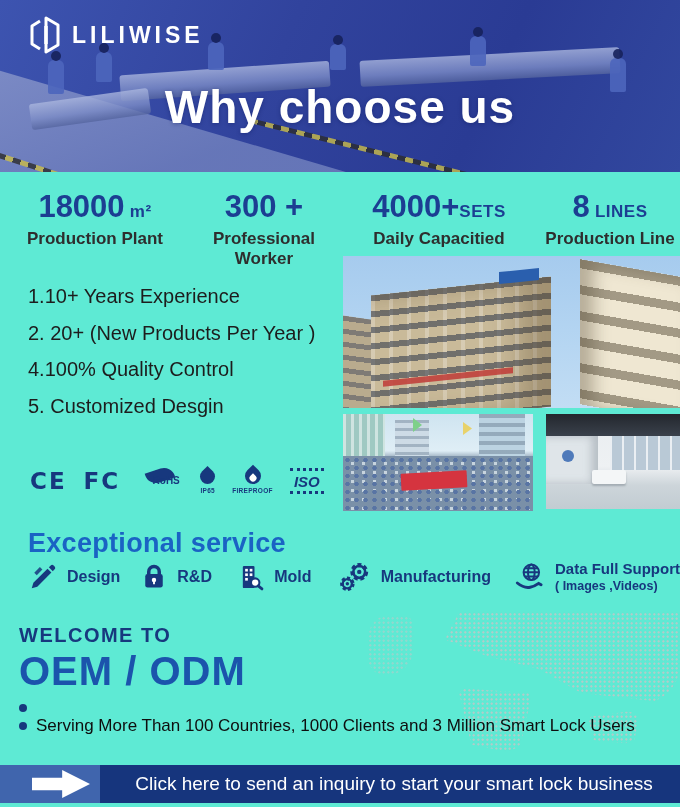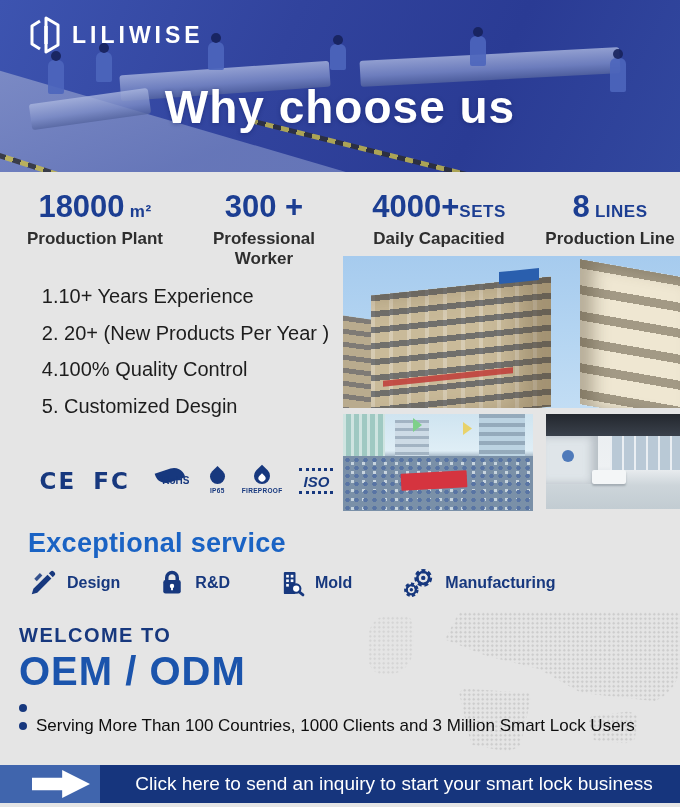--- a/index.html
+++ b/index.html
@@ -1,17 +1,17 @@
 <!DOCTYPE html>
 <html><head>
 <meta charset="utf-8">
 <style>
   * { margin:0; padding:0; box-sizing:border-box; }
   body { font-family:"Liberation Sans","DejaVu Sans",sans-serif; background:#fff; }
-  .page { width:680px; height:807px; margin:0 auto; background:#e5e5e5; overflow:hidden; position:relative; }
+  .page { width:680px; height:807px; margin:0 auto; background:#5eead4; overflow:hidden; position:relative; }
 
   
   .hero { position:relative; height:172px; overflow:hidden;
     background:linear-gradient(115deg,#3d54b0 0%, #31439d 40%, #2a3b94 70%, #32489f 100%); }
   .hero .floor { position:absolute; left:-40px; bottom:-10px; width:420px; height:150px;
     background:linear-gradient(160deg,#8d9acc, #6f7fbd 70%); clip-path:polygon(0 18%, 100% 100%, 0 100%); opacity:.85; }
   .hero .bench { position:absolute; height:26px; border-radius:3px;
     background:linear-gradient(180deg,#aab6de 0%, #7c8cc6 60%, #55659f 100%); opacity:.8; }
   .hero .bench.b1 { left:120px; top:68px; width:210px; transform:rotate(-4deg); }
   .hero .bench.b2 { left:360px; top:54px; width:260px; transform:rotate(-3deg); }
@@ -33,21 +33,21 @@
   
   .stats { display:grid; grid-template-columns:190px 148px 202px 140px; padding-top:17px; height:84px; }
   .stat { text-align:center; }
   .stat-line { color:#1c3e92; white-space:nowrap; }
   .stat-value { font-size:31px; font-weight:bold; }
   .stat-unit { font-size:17px; font-weight:bold; letter-spacing:.5px; }
   .stat-label { margin-top:4px; font-size:17px; color:#2e2e2e;font-weight:bold; }
 
   
   .main { display:flex; height:258px; }
-  .main-left { width:343px; padding:22px 0 0 28px; display:flex; flex-direction:column;align-items:center; }
+  .main-left { width:343px; padding:22px 0 0 28px; display:flex; flex-direction:column; }
   .features { list-style:none; }
   .features li { font-size:20px; color:#1d1d1d; line-height:36.5px; white-space:nowrap; }
   .certs { margin-top:auto; margin-bottom:10px; display:flex; align-items:center; gap:17px; padding-left:2px; height:46px; }
   .cert { color:#17387e; position:relative; display:flex; flex-direction:column; align-items:center; justify-content:center; }
   .cert-text-big { font-size:23px; font-weight:bold; letter-spacing:2px; font-family:"DejaVu Sans",sans-serif; }
   .cert-rohs { width:46px; }
   .leaf { width:28px; height:13px; background:#17387e; border-radius:0 14px 2px 14px; transform:rotate(-18deg); }
   .cert-rohs .cert-mini { position:relative; top:-7px; left:6px; font-size:10px; font-weight:bold; }
   .drop { width:15px; height:15px; background:#17387e; border-radius:0 50% 50% 50%; transform:rotate(45deg); margin-bottom:3px; }
   .flame { position:relative; width:16px; height:16px; background:#17387e; border-radius:0 50% 50% 50%; transform:rotate(45deg); margin-bottom:3px; }
@@ -92,21 +92,21 @@
   .shr-wall { position:absolute; left:0; top:22px; width:52px; height:48px; background:#dfe5e9; box-shadow:inset -6px 0 8px rgba(120,130,140,.4); }
   .shr-logo { position:absolute; left:16px; top:36px; width:12px; height:12px; border-radius:50%; background:#2a5fae; opacity:.8; }
   .shr-window { position:absolute; right:0; top:22px; width:70px; height:34px; background:#b9c9d6;
     background-image:repeating-linear-gradient(90deg, rgba(255,255,255,.7) 0 2px, transparent 2px 12px); }
   .shr-desk { position:absolute; left:46px; top:56px; width:34px; height:14px; background:#f4f6f7; border-radius:2px;
     box-shadow:0 2px 2px rgba(100,110,120,.4); }
 
   
   .service { height:98px; padding:14px 0 0 28px; }
   .service-title { font-size:27px; font-weight:bold; color:#1a63c4; letter-spacing:.3px; }
-  .service-row { display:flex; margin-top:7px; }
+  .service-row { display:flex; margin-top:1px; }
   .service-item { display:flex; align-items:center; gap:9px; }
   .service-item svg { display:block; }
   .service-label { font-size:16px; font-weight:bold; color:#17387e; white-space:nowrap; }
   .service-label-sm { font-size:15px; font-weight:bold; color:#17387e; line-height:16px; white-space:nowrap; }
   .service-sub { font-size:12.5px; font-weight:bold; color:#17387e; }
   .gap1{width:38px;} .gap2{width:48px;} .gap3{width:50px;} .gap4{width:44px;}
 
   
   .oem { position:relative; height:150px; padding:12px 0 0 19px; overflow:hidden; }
   .map { position:absolute; z-index:0; opacity:.85;
@@ -294,20 +294,34 @@
             <circle cx="25" cy="14" r="7" fill="none" stroke="#17387e" stroke-width="3"></circle>
             <circle cx="25" cy="14" r="2.6" fill="#17387e"></circle>
             <circle cx="11" cy="28" r="6.3" fill="none" stroke="#17387e" stroke-width="4.4" stroke-dasharray="3.3 2.4"></circle>
             <circle cx="11" cy="28" r="5.4" fill="none" stroke="#17387e" stroke-width="2.6"></circle>
             <circle cx="11" cy="28" r="2" fill="#17387e"></circle>
           </svg>
         </span>
         <span class="service-label">Manufacturing</span>
       </div>
       <div class="gap4"></div>
+      <div class="service-item">
+        <span>
+          <svg width="32" height="32" viewBox="0 0 24 24" fill="none" stroke="#17387e" stroke-width="1.5">
+            <circle cx="13" cy="8.5" r="5.8"></circle>
+            <ellipse cx="13" cy="8.5" rx="2.5" ry="5.8"></ellipse>
+            <path d="M7.4 8.5h11.2M8.2 5.4h9.6M8.2 11.6h9.6"></path>
+            <path d="M2.5 16.5c3.2 2.7 6.4 3.8 9.6 3.2 2.2-.4 4.3-1.4 6.4-2.9l1.8 1" stroke-width="2.2" stroke-linecap="round"></path>
+          </svg>
+        </span>
+        <span class="service-label-sm">
+          <span style="display:block">Data Full Support</span>
+          <span class="service-sub">( Images ,Videos)</span>
+        </span>
+      </div>
     </div>
   </section>
 
   <section class="oem">
     <div class="map map-eurasia"></div>
     <div class="map map-africa"></div>
     <div class="map map-island"></div>
     <div class="map map-america"></div>
     <div class="oem-eyebrow">WELCOME TO</div>
     <div class="oem-title">OEM / ODM</div>

